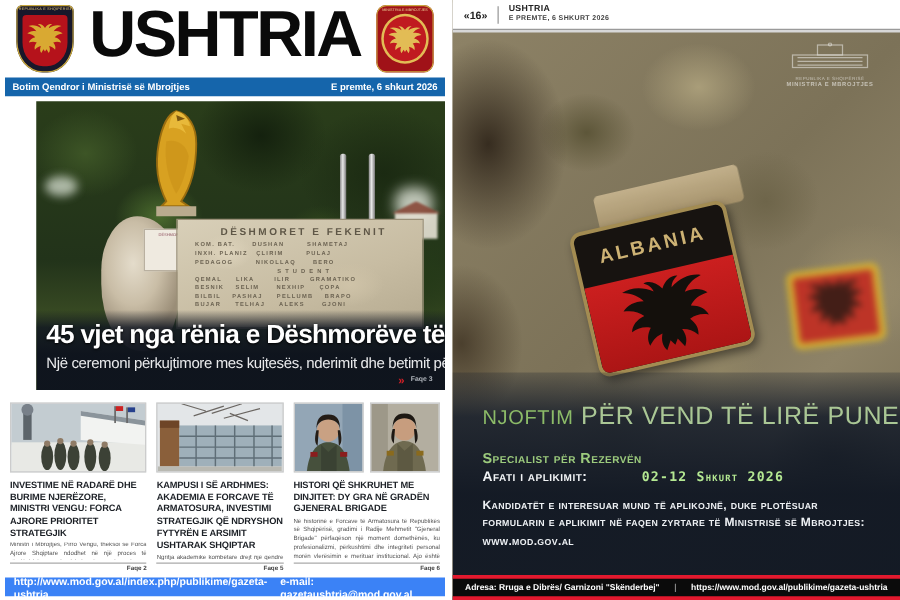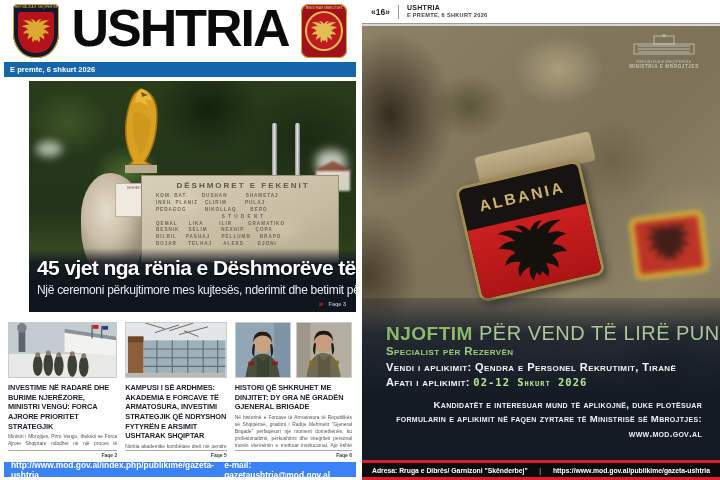--- a/index.html
+++ b/index.html
@@ -143,31 +143,31 @@
   .watermark { position:absolute; right:10px; top:10px; width:92px; text-align:center; z-index:6;
     color:rgba(255,255,255,.55); }
   .wm-build { display:inline-block; width:64px; height:22px; opacity:.8; }
   .wm-t1 { font-size:3.6px; letter-spacing:.4px; }
   .wm-t2 { font-size:4.6px; letter-spacing:.6px; font-weight:bold; }
 
   .announce { position:absolute; left:0; right:0; bottom:20px; height:162px; z-index:4;
     background:linear-gradient(180deg, rgba(20,28,42,.25) 0%, rgba(20,28,42,.85) 22%, rgba(16,23,35,.96) 60%);
     padding:16px 18px 0 24px; }
   .ann-title { margin-top:8px; white-space:nowrap; }
-  .ann-title .strong { font-size:19px; font-weight:bold; color:#8cbb68; letter-spacing:.5px;text-align:center; }
+  .ann-title .strong { font-size:16px; font-weight:normal; color:#8cbb68; letter-spacing:.5px;text-align:center; }
   .ann-title .rest { font-size:20px; font-weight:300; color:#aac795; letter-spacing:.5px; }
   .sc { font-variant:small-caps; }
   .ann-line1 { margin-top:7px; color:#f2f4f6; font-size:11px; font-weight:bold; letter-spacing:.4px; }
-  .ann-line2 { margin-top:0; color:#9ccb7d; font-size:11.5px; font-weight:bold; letter-spacing:.4px; }
+  .ann-line2 { margin-top:16px; color:#9ccb7d; font-size:11.5px; font-weight:bold; letter-spacing:.4px; }
   .ann-line3 { margin-top:4px; color:#f2f4f6; font-size:11px; font-weight:bold; letter-spacing:.4px; }
   .ann-line4 { margin-top:3px; color:#f2f4f6; font-size:11px; font-weight:bold; letter-spacing:.4px; }
   .ann-line4 .dl { color:#b4e892; font-family:"DejaVu Sans Mono", monospace; font-size:10.5px;
-    font-weight:bold; letter-spacing:1px; }
+    font-weight:bold; letter-spacing:1px;margin-left:40px; }
   .ann-closing { margin-top:10px; color:#eef1f4; font-size:9.6px; font-weight:bold;
-    line-height:1.5; letter-spacing:.3px; max-width:330px;text-align:right; }
+    line-height:1.5; letter-spacing:.3px; max-width:330px; }
 
   .rfooter { position:absolute; left:0; right:0; bottom:0; height:20px; background:#0b0b0b;
     border-top:3px solid #e3192e; border-bottom:3px solid #e3192e; z-index:7;
     display:flex; align-items:center; justify-content:space-between; padding:0 10px;
     color:#fff; font-size:6.8px; font-weight:bold; }
   .rfooter .mid { color:#888; }
 </style>
 </head>
 <body>
 
@@ -191,20 +191,21 @@
           <div class="ringtext">MINISTRIA E MBROJTJES</div>
           <div class="ring"></div>
           <svg class="seal-eagle" viewBox="0 0 100 90">
             <path fill="#e2bc55" d="M50 16 C45 8 38 4 31 6 C36 9 39 12 40 17 C29 9 16 7 6 11 C17 14 23 19 27 25 C17 23 9 25 3 31 C13 32 19 35 24 41 C15 43 9 48 7 55 C15 52 21 52 28 55 C23 61 21 67 23 74 C28 68 33 65 39 64 C36 71 36 77 40 83 L46 73 L50 79 L54 73 L60 83 C64 77 64 71 61 64 C67 65 72 68 77 74 C79 67 77 61 72 55 C79 52 85 52 93 55 C91 48 85 43 76 41 C81 35 87 32 97 31 C91 25 83 23 73 25 C77 19 83 14 94 11 C84 7 71 9 60 17 C61 12 64 9 69 6 C62 4 55 8 50 16 Z"></path>
           </svg>
         </div>
       </div>
     </div>
 
     <div class="infobar">
+      <span>Botim Qendror i Ministrisë së Mbrojtjes</span>
       <span>E premte, 6 shkurt 2026</span>
     </div>
 
     <div class="lead">
       <div class="sky1"></div>
         <div class="sky2"></div>
       <div class="house"></div>
       <div class="pole p1"></div>
       <div class="pole p2"></div>
       <div class="rock"></div>
@@ -389,23 +390,20 @@
         <div class="wm-t1">REPUBLIKA E SHQIPËRISË</div>
         <div class="wm-t2">MINISTRIA E MBROJTJES</div>
       </div>
     </div>
 
     <div class="announce">
       <div class="ann-title">
         <span class="strong">NJOFTIM</span><span class="rest"> PËR VEND TË LIRË PUNE</span>
       </div>
       <div class="ann-line2 sc">Specialist për Rezervën</div>
-      <div class="ann-line3 sc">
-        <span>Vendi i aplikimit: </span><span>Qendra e Personel Rekrutimit, Tiranë</span>
-      </div>
       <div class="ann-line4 sc">
         <span>Afati i aplikimit: </span><span class="dl">02-12 Shkurt 2026</span>
       </div>
       <div class="ann-closing sc">Kandidatët e interesuar mund të aplikojnë, duke plotësuar formularin e aplikimit në faqen zyrtare të Ministrisë së Mbrojtjes: www.mod.gov.al</div>
     </div>
 
     <div class="rfooter">
       <span>Adresa: Rruga e Dibrës/ Garnizoni "Skënderbej"</span>
       <span class="mid">|</span>
       <span>https://www.mod.gov.al/publikime/gazeta-ushtria</span>

